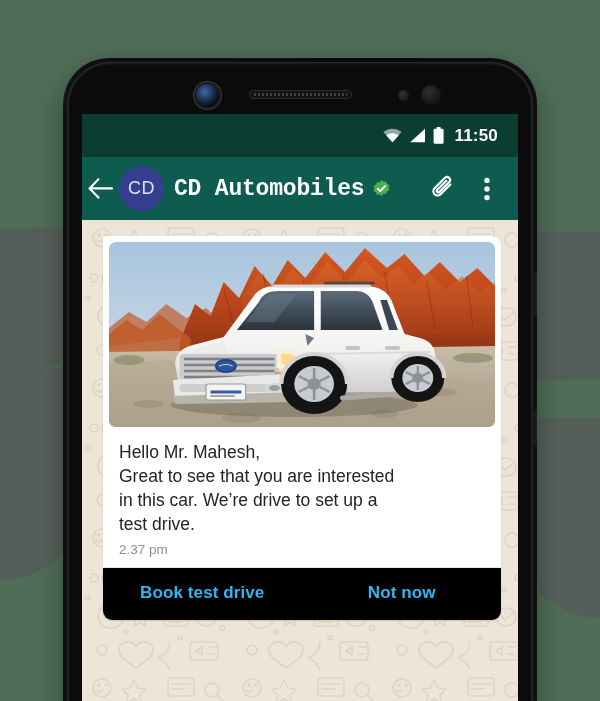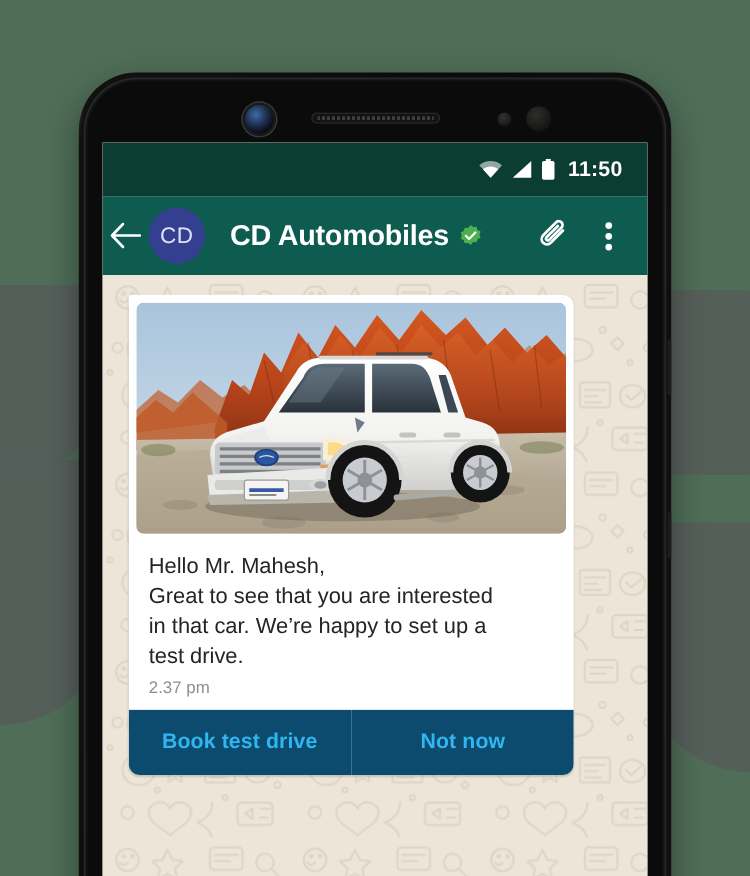--- a/index.html
+++ b/index.html
@@ -197,23 +197,24 @@
     align-items: center;
     justify-content: center;
     font-size: 18px;
     letter-spacing: 0.5px;
     margin-left: 4px;
     flex: 0 0 auto;
   }
   #contact-block {
     display: flex;
     align-items: center;
-    margin-left: 20px;
+    margin-left: 10px;
     flex: 1 1 auto;
     min-width: 0;
+    font-family: Liberation Mono, monospace;
   }
   #contact-name {
     color: #ffffff;
     font-size: 23px;
     font-weight: bold;
     letter-spacing: -0.2px;
     white-space: nowrap;
   }
   #verified-badge {
     width: 19px; height: 19px;
@@ -239,21 +240,21 @@
     inset: 0;
     opacity: 0.5;
     pointer-events: none;
   }
 
   
   #message-bubble {
     position: absolute;
     left: 21px;
     top: 16px;
-    width: 356px;
+    width: 398px;
     background: #ffffff;
     border-radius: 2px 9px 9px 9px;
     box-shadow: 0 1px 1.5px rgba(0,0,0,0.15);
     overflow: hidden;
     z-index: 2;
   }
   #message-bubble::before {
     content: "";
     position: absolute;
     left: -9px;
@@ -291,21 +292,21 @@
     border-top: 1px solid #e8eaec;
   }
   .action-button {
     flex: 1 1 50%;
     text-align: center;
     color: #30b6f1;
     font-size: 17px;
     font-weight: bold;
     padding: 15px 4px 17px 4px;
     letter-spacing: 0.1px;
-    background: #0c4a6e;
+    background: #000000;
   }
   #action-divider {
     width: 1px;
     background: #e8eaec;
     align-self: stretch;
   }
 </style>
 </head>
 <body>
 
@@ -552,21 +553,21 @@
                 <path d="M256 136 A24 24 0 0 1 304 136" stroke="#d4d4d2" stroke-width="4" fill="none"></path>
 
                 <path d="M212 156 L258 152" stroke="#a9a9a5" stroke-width="5" stroke-linecap="round"></path>
               </g>
             </svg>
           </div>
 
           <div id="message-text">
             <div>Hello Mr. Mahesh,</div>
             <div>Great to see that you are interested</div>
-            <div>in that car. We’re happy to set up a</div>
+            <div>in this car. We’re drive to set up a</div>
             <div>test drive.</div>
           </div>
 
           <div id="message-time">2.37 pm</div>
 
           <div id="action-row">
             <div class="action-button">Book test drive</div>
             <div id="action-divider"></div>
             <div class="action-button">Not now</div>
           </div>

